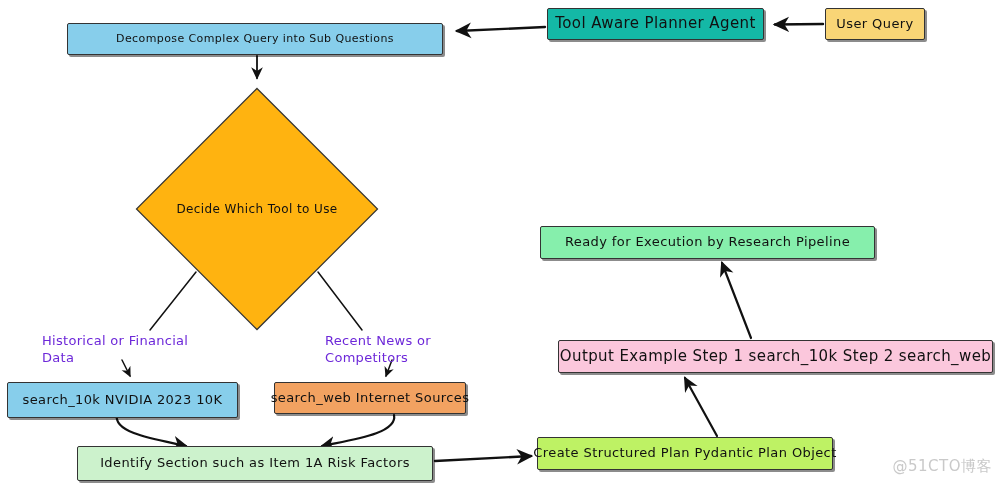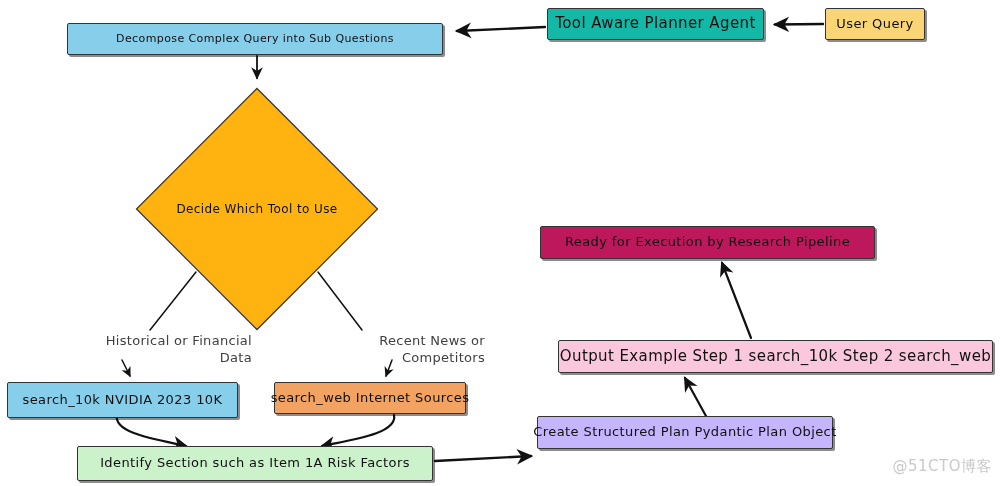--- a/index.html
+++ b/index.html
@@ -60,23 +60,23 @@
   .diamond-text {
     position: relative;
     z-index: 2;
     text-align: center;
     color: #111111;
     line-height: 1.35;
     letter-spacing: 0.4px;
   }
   .edge-label {
     position: absolute;
-    color: #404040;
+    color: #6d28d9;
     font-family: "DejaVu Sans", sans-serif;
-    text-align: right;
+    text-align: left;
     line-height: 1.3;
     letter-spacing: 0.3px;
     white-space: pre-line;
     background: transparent;
   }
   .watermark {
     position: absolute;
     color: #c9c9c9;
     font-family: "DejaVu Sans", sans-serif;
     font-size: 15px;
@@ -144,29 +144,29 @@
   </div>
 
   <div class="node" style="left: 274px; top: 382px; width: 192px; height: 32px; font-size: 13px; background: rgb(242, 162, 97); border-color: rgb(51, 51, 51);">
     <span class="node-label">search_web Internet Sources</span>
   </div>
 
   <div class="node" style="left: 77px; top: 446px; width: 356px; height: 35px; font-size: 13px; background: rgb(204, 242, 204); border-color: rgb(51, 51, 51);">
     <span class="node-label">Identify Section such as Item 1A Risk Factors</span>
   </div>
 
-  <div class="node" style="left: 537px; top: 416px; width: 296px; height: 33px; font-size: 13px; background: #c4b5fd; border-color: rgb(51, 51, 51);">
+  <div class="node" style="left: 537px; top: 437px; width: 296px; height: 33px; font-size: 13px; background: #bef264; border-color: rgb(51, 51, 51);">
     <span class="node-label">Create Structured Plan Pydantic Plan Object</span>
   </div>
 
   <div class="node" style="left: 558px; top: 340px; width: 435px; height: 33px; font-size: 15px; background: rgb(251, 199, 220); border-color: rgb(51, 51, 51);">
     <span class="node-label">Output Example Step 1 search_10k Step 2 search_web</span>
   </div>
 
-  <div class="node" style="left: 540px; top: 226px; width: 335px; height: 33px; font-size: 13px; background: #be185d; border-color: rgb(51, 51, 51);">
+  <div class="node" style="left: 540px; top: 226px; width: 335px; height: 33px; font-size: 13px; background: #86efac; border-color: rgb(51, 51, 51);">
     <span class="node-label">Ready for Execution by Research Pipeline</span>
   </div>
 
   <div class="edge-label" style="left: 42px; top: 333px; width: 210px; font-size: 13px;">Historical or Financial
 Data</div>
 
   <div class="edge-label" style="left: 325px; top: 333px; width: 160px; font-size: 13px;">Recent News or
 Competitors</div>
 
   <div class="watermark" style="right:8px; bottom:10px;">@51CTO博客</div>

